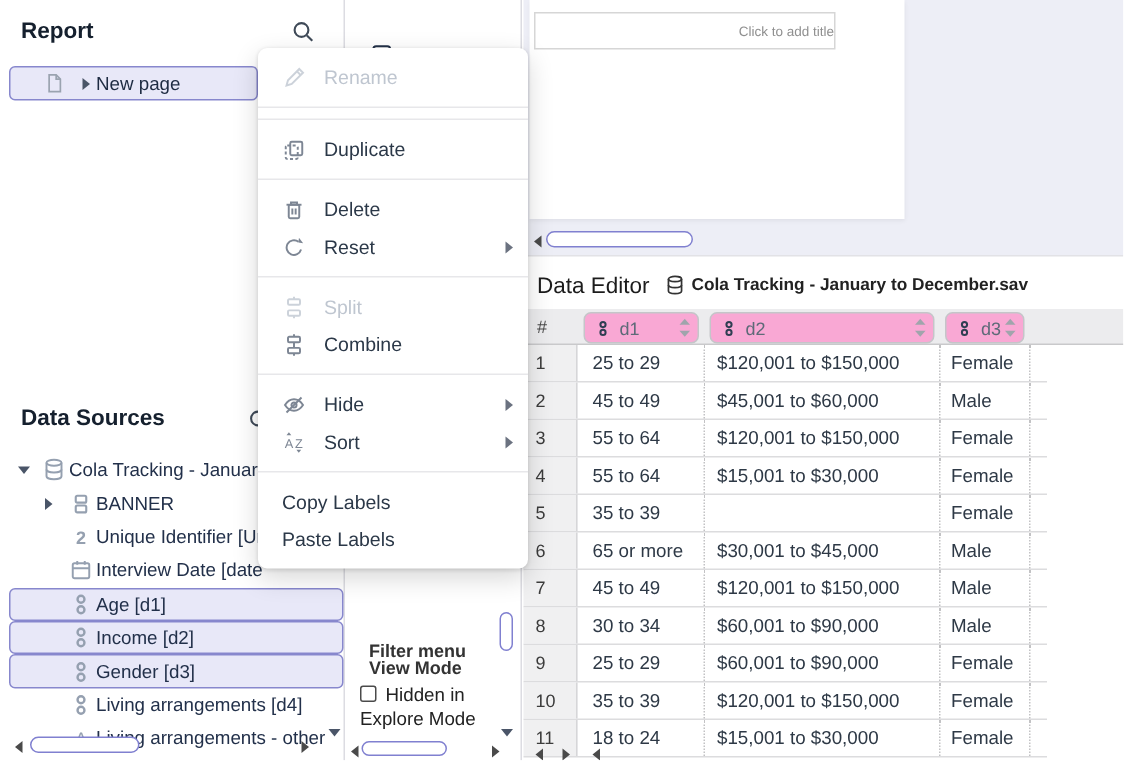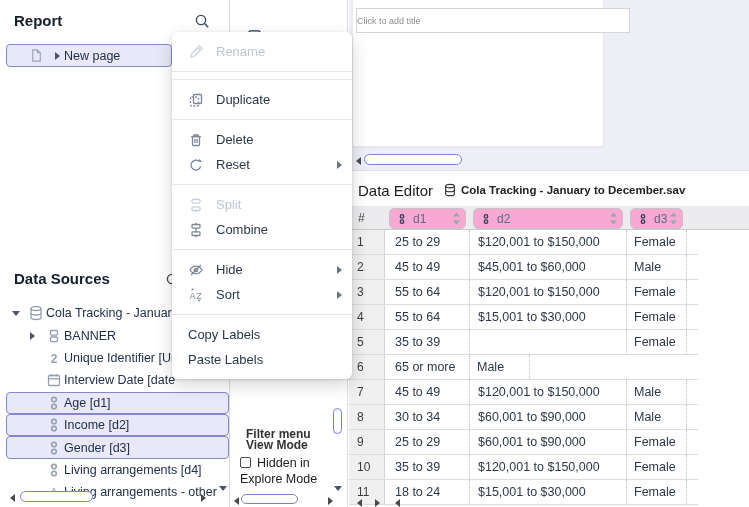--- a/index.html
+++ b/index.html
@@ -50,22 +50,22 @@
   .tab-icon svg{width:15px;height:15px;display:block;}
   .tab-label{font-size:13px;font-weight:bold;color:#1d2a42;white-space:nowrap;}
   .prop-label{position:absolute;left:16px;font-size:12px;font-weight:600;color:#333;white-space:nowrap;}
   .hidden-wrap{position:absolute;left:10px;top:455px;width:104px;font-size:12.5px;color:#222;line-height:16px;}
   .checkbox{display:inline-block;width:11px;height:11px;border:1.5px solid #4a4a4a;border-radius:2px;
     vertical-align:-1px;margin-right:6px;background:#fff;}
 
   
   .canvas{position:absolute;left:349px;top:0;width:400px;height:170px;background:#edeef6;}
   .page{position:absolute;left:4px;top:0;width:250px;height:146px;background:#fff;box-shadow:0 1px 3px rgba(0,0,0,0.06);}
-  .title-box{position:absolute;left:3px;top:8px;width:274px;height:25px;border:1px solid #d6d6d6;background:#fff;
-    font-size:9px;color:#8f8f8f;text-align:left;line-height:24px;}
+  .title-box{position:absolute;left:3px;top:8px;width:201px;height:25px;border:1px solid #d6d6d6;background:#fff;
+    font-size:9px;color:#8f8f8f;text-align:right;line-height:24px;}
 
   
   .editor{position:absolute;left:349px;top:170px;width:400px;height:337px;background:#fff;border-top:1px solid #e2e2e6;}
   .ed-title{position:absolute;left:9px;top:11px;font-size:15px;color:#1c1c1c;white-space:nowrap;}
   .ed-db-icon{position:absolute;left:94px;top:12px;width:14px;height:14px;color:#333;}
   .ed-file{position:absolute;left:112px;top:13px;font-size:11.5px;font-weight:bold;color:#222;white-space:nowrap;}
   .thead{position:absolute;left:0;top:35px;width:400px;height:24px;background:#ececee;border-bottom:1px solid #c9c9cb;}
   .hash{position:absolute;left:9px;top:5px;font-size:12px;color:#4a4a4a;}
   .chip{position:absolute;top:2px;height:21px;background:#f9a8d4;border:1px solid #c5c5c9;border-radius:5px;
     display:flex;align-items:center;padding:0 4px 0 6px;}
@@ -386,20 +386,21 @@
         </div>
         <div class="trow">
           <div class="cell cell-n">5</div>
           <div class="cell cell-d1">35 to 39</div>
           <div class="cell cell-d2"></div>
           <div class="cell cell-d3">Female</div>
         </div>
         <div class="trow">
           <div class="cell cell-n">6</div>
           <div class="cell cell-d1">65 or more</div>
+          <div class="cell cell-d2">$30,001 to $45,000</div>
           <div class="cell cell-d3">Male</div>
         </div>
         <div class="trow">
           <div class="cell cell-n">7</div>
           <div class="cell cell-d1">45 to 49</div>
           <div class="cell cell-d2">$120,001 to $150,000</div>
           <div class="cell cell-d3">Male</div>
         </div>
         <div class="trow">
           <div class="cell cell-n">8</div>

